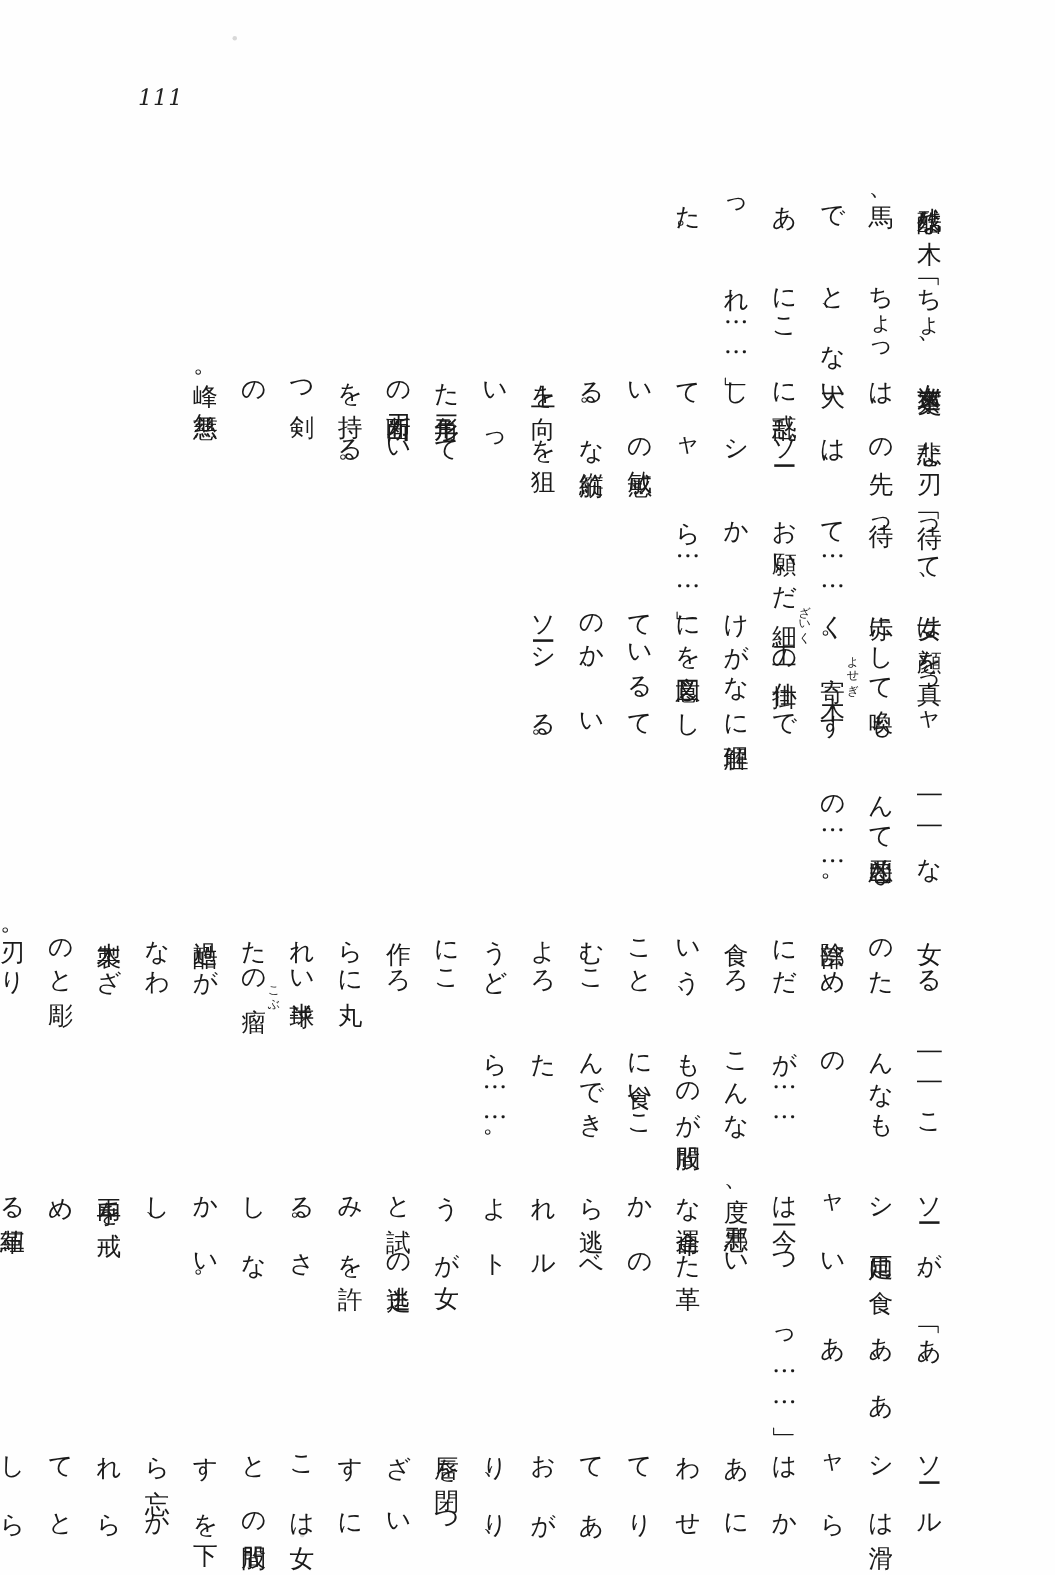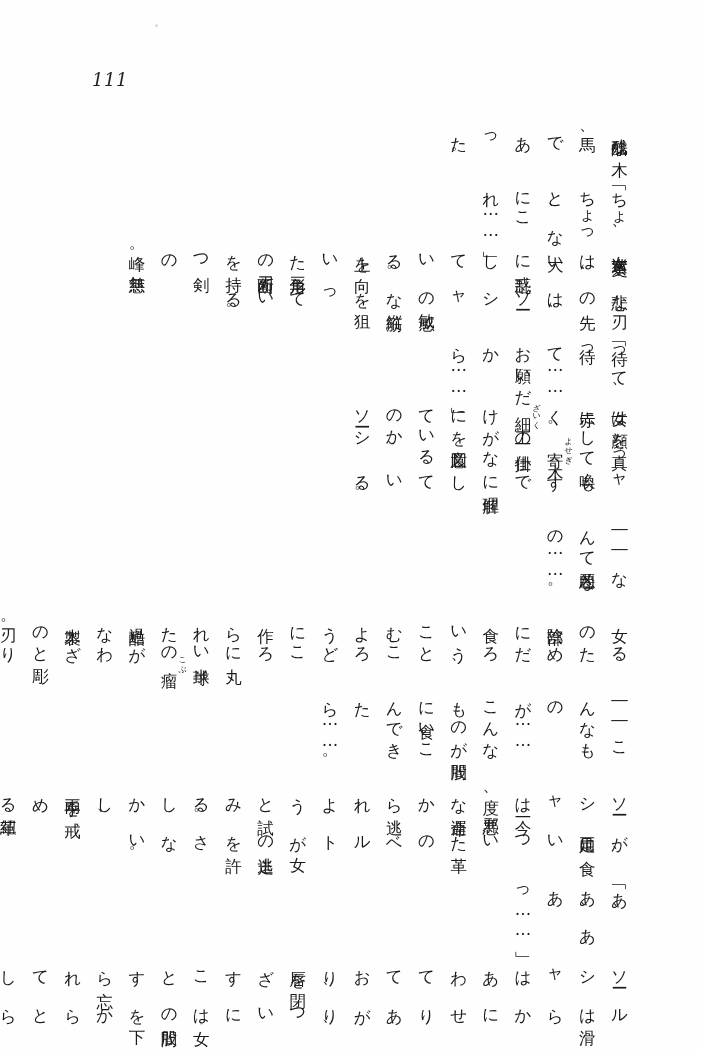--- a/index.html
+++ b/index.html
@@ -20,23 +20,23 @@
     position: absolute;
     top: 0;
     left: 0;
     width: 703px;
     height: 1050px;
     background: #fefefe;
   }
 
   .page-number {
     position: absolute;
-    top: 69px;
+    top: 56px;
     left: 92px;
-    font-size: 18px;
+    font-size: 15px;
     font-family: "DejaVu Serif", "Liberation Serif", serif;
     font-style: italic;
     color: #222;
     letter-spacing: 0.5px;
   }
 
   
   .text-body {
     position: absolute;
     top: 108px;

